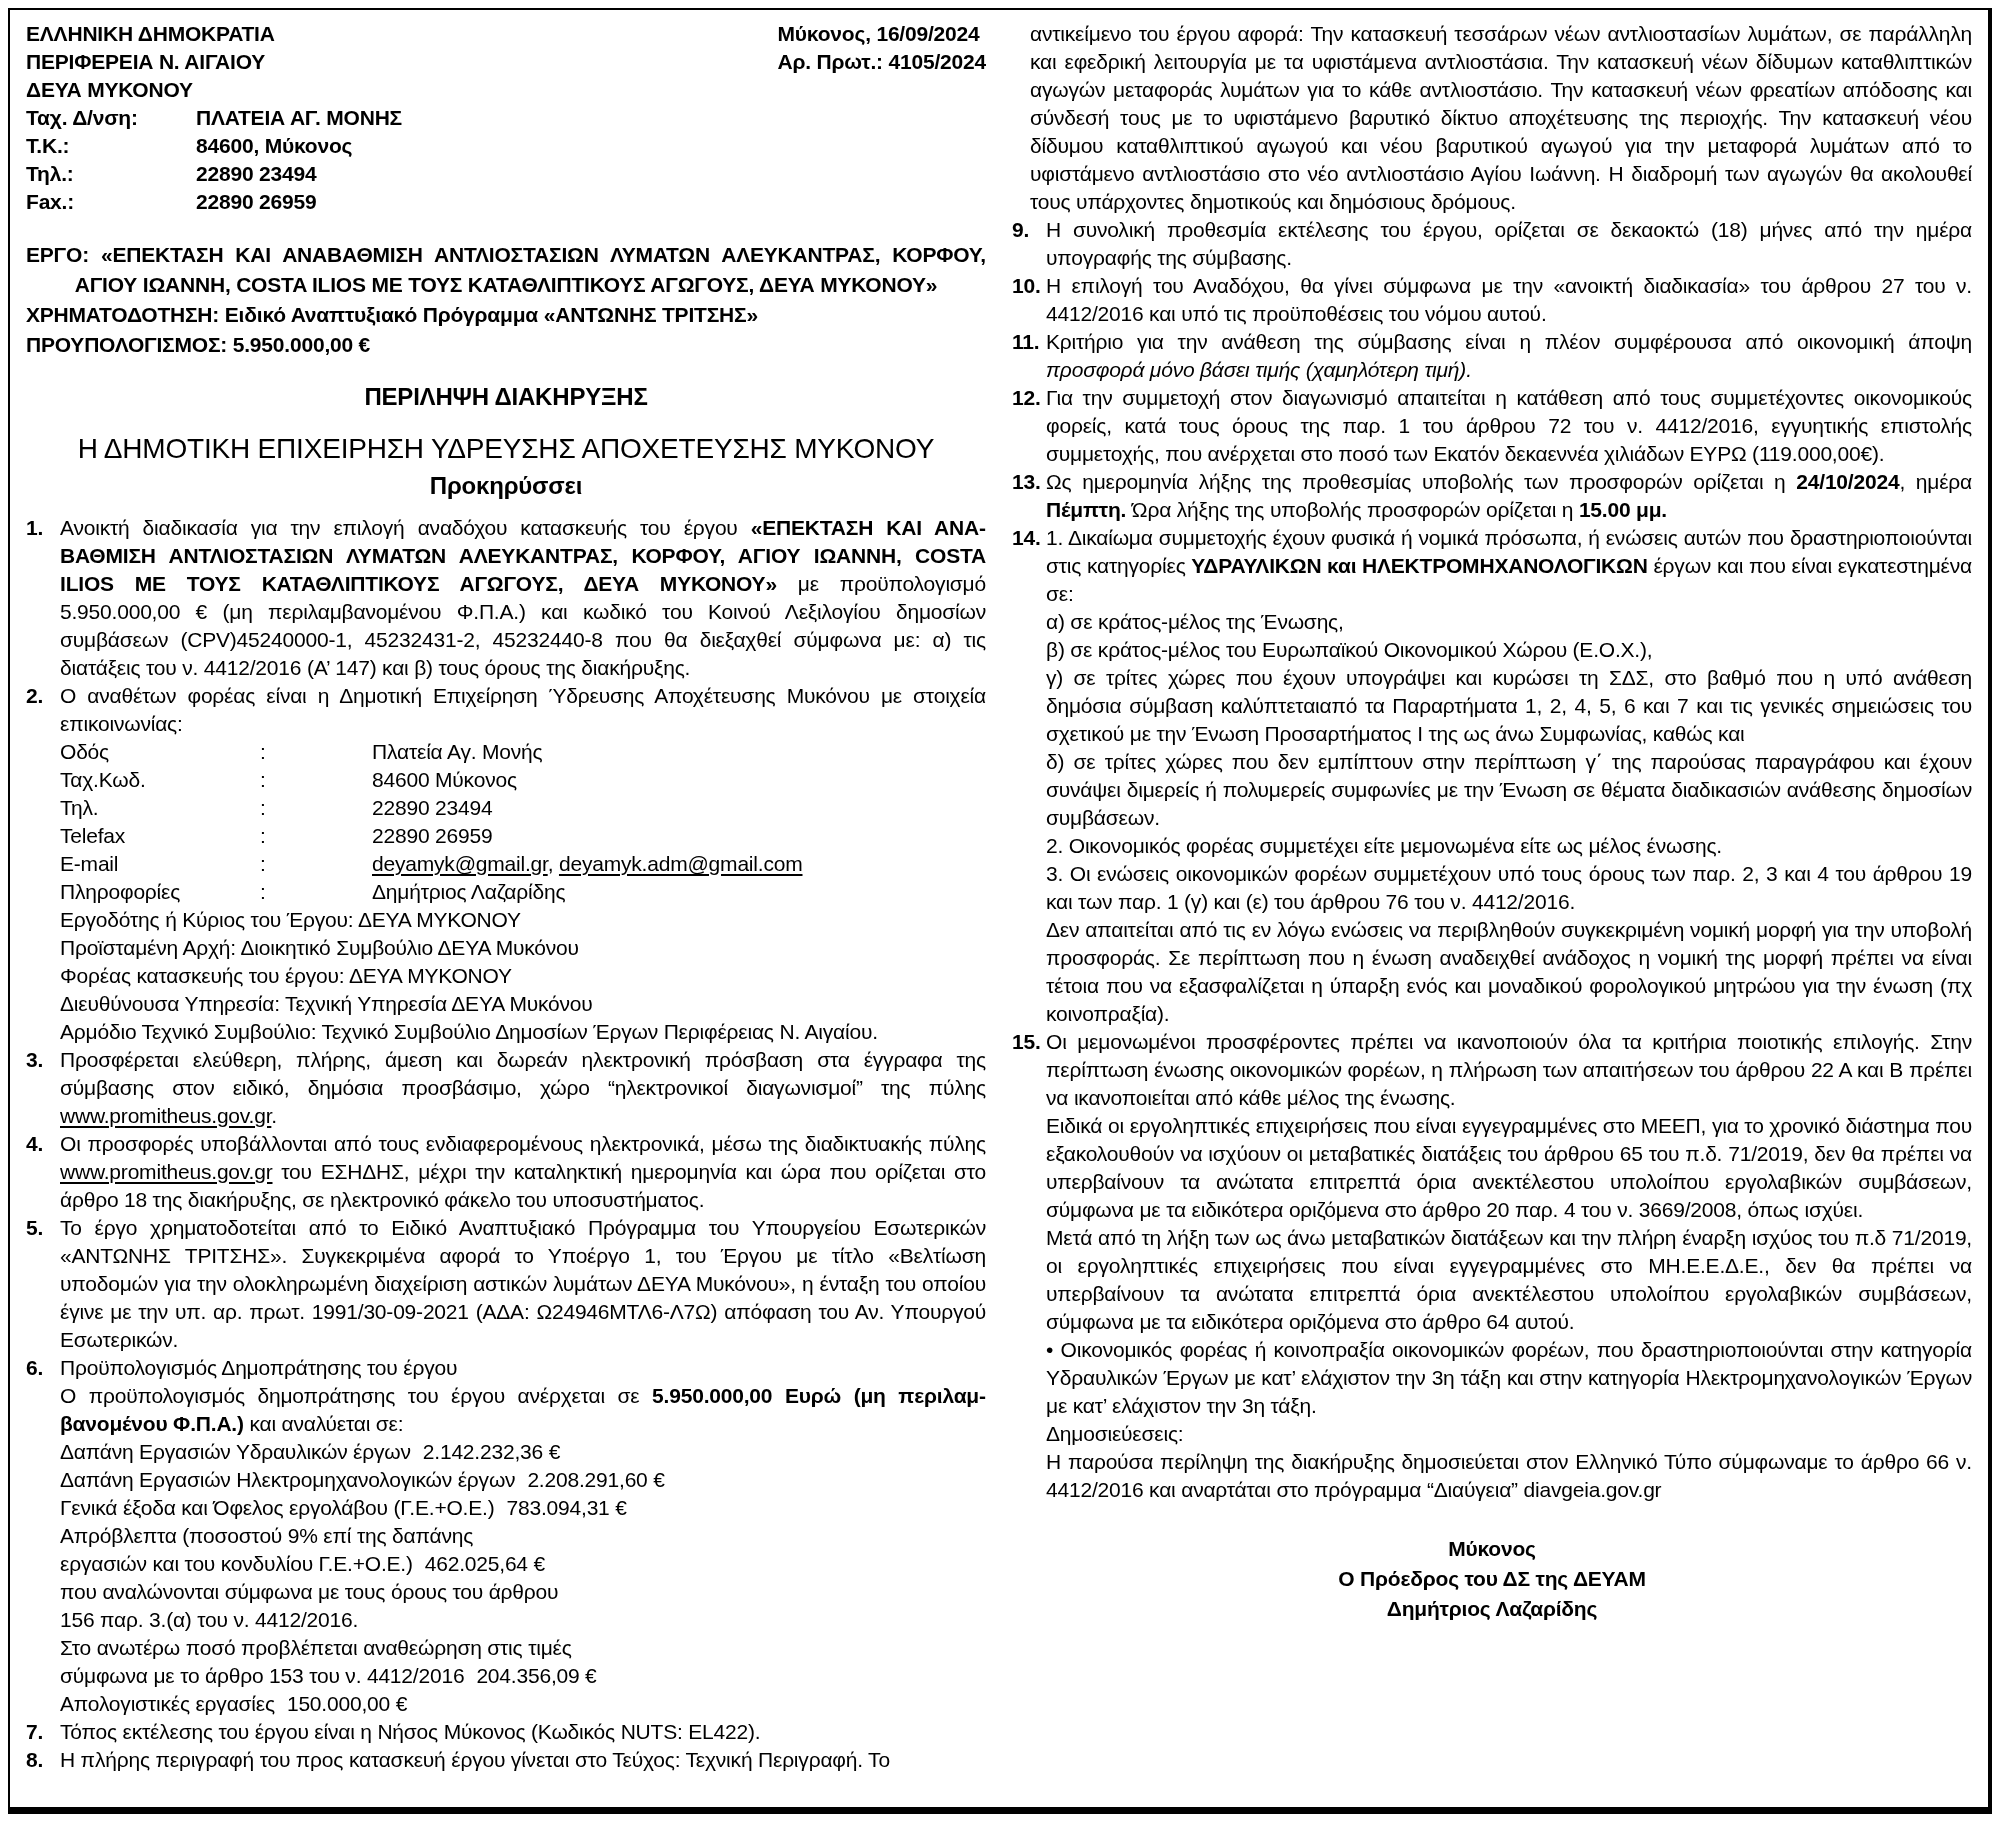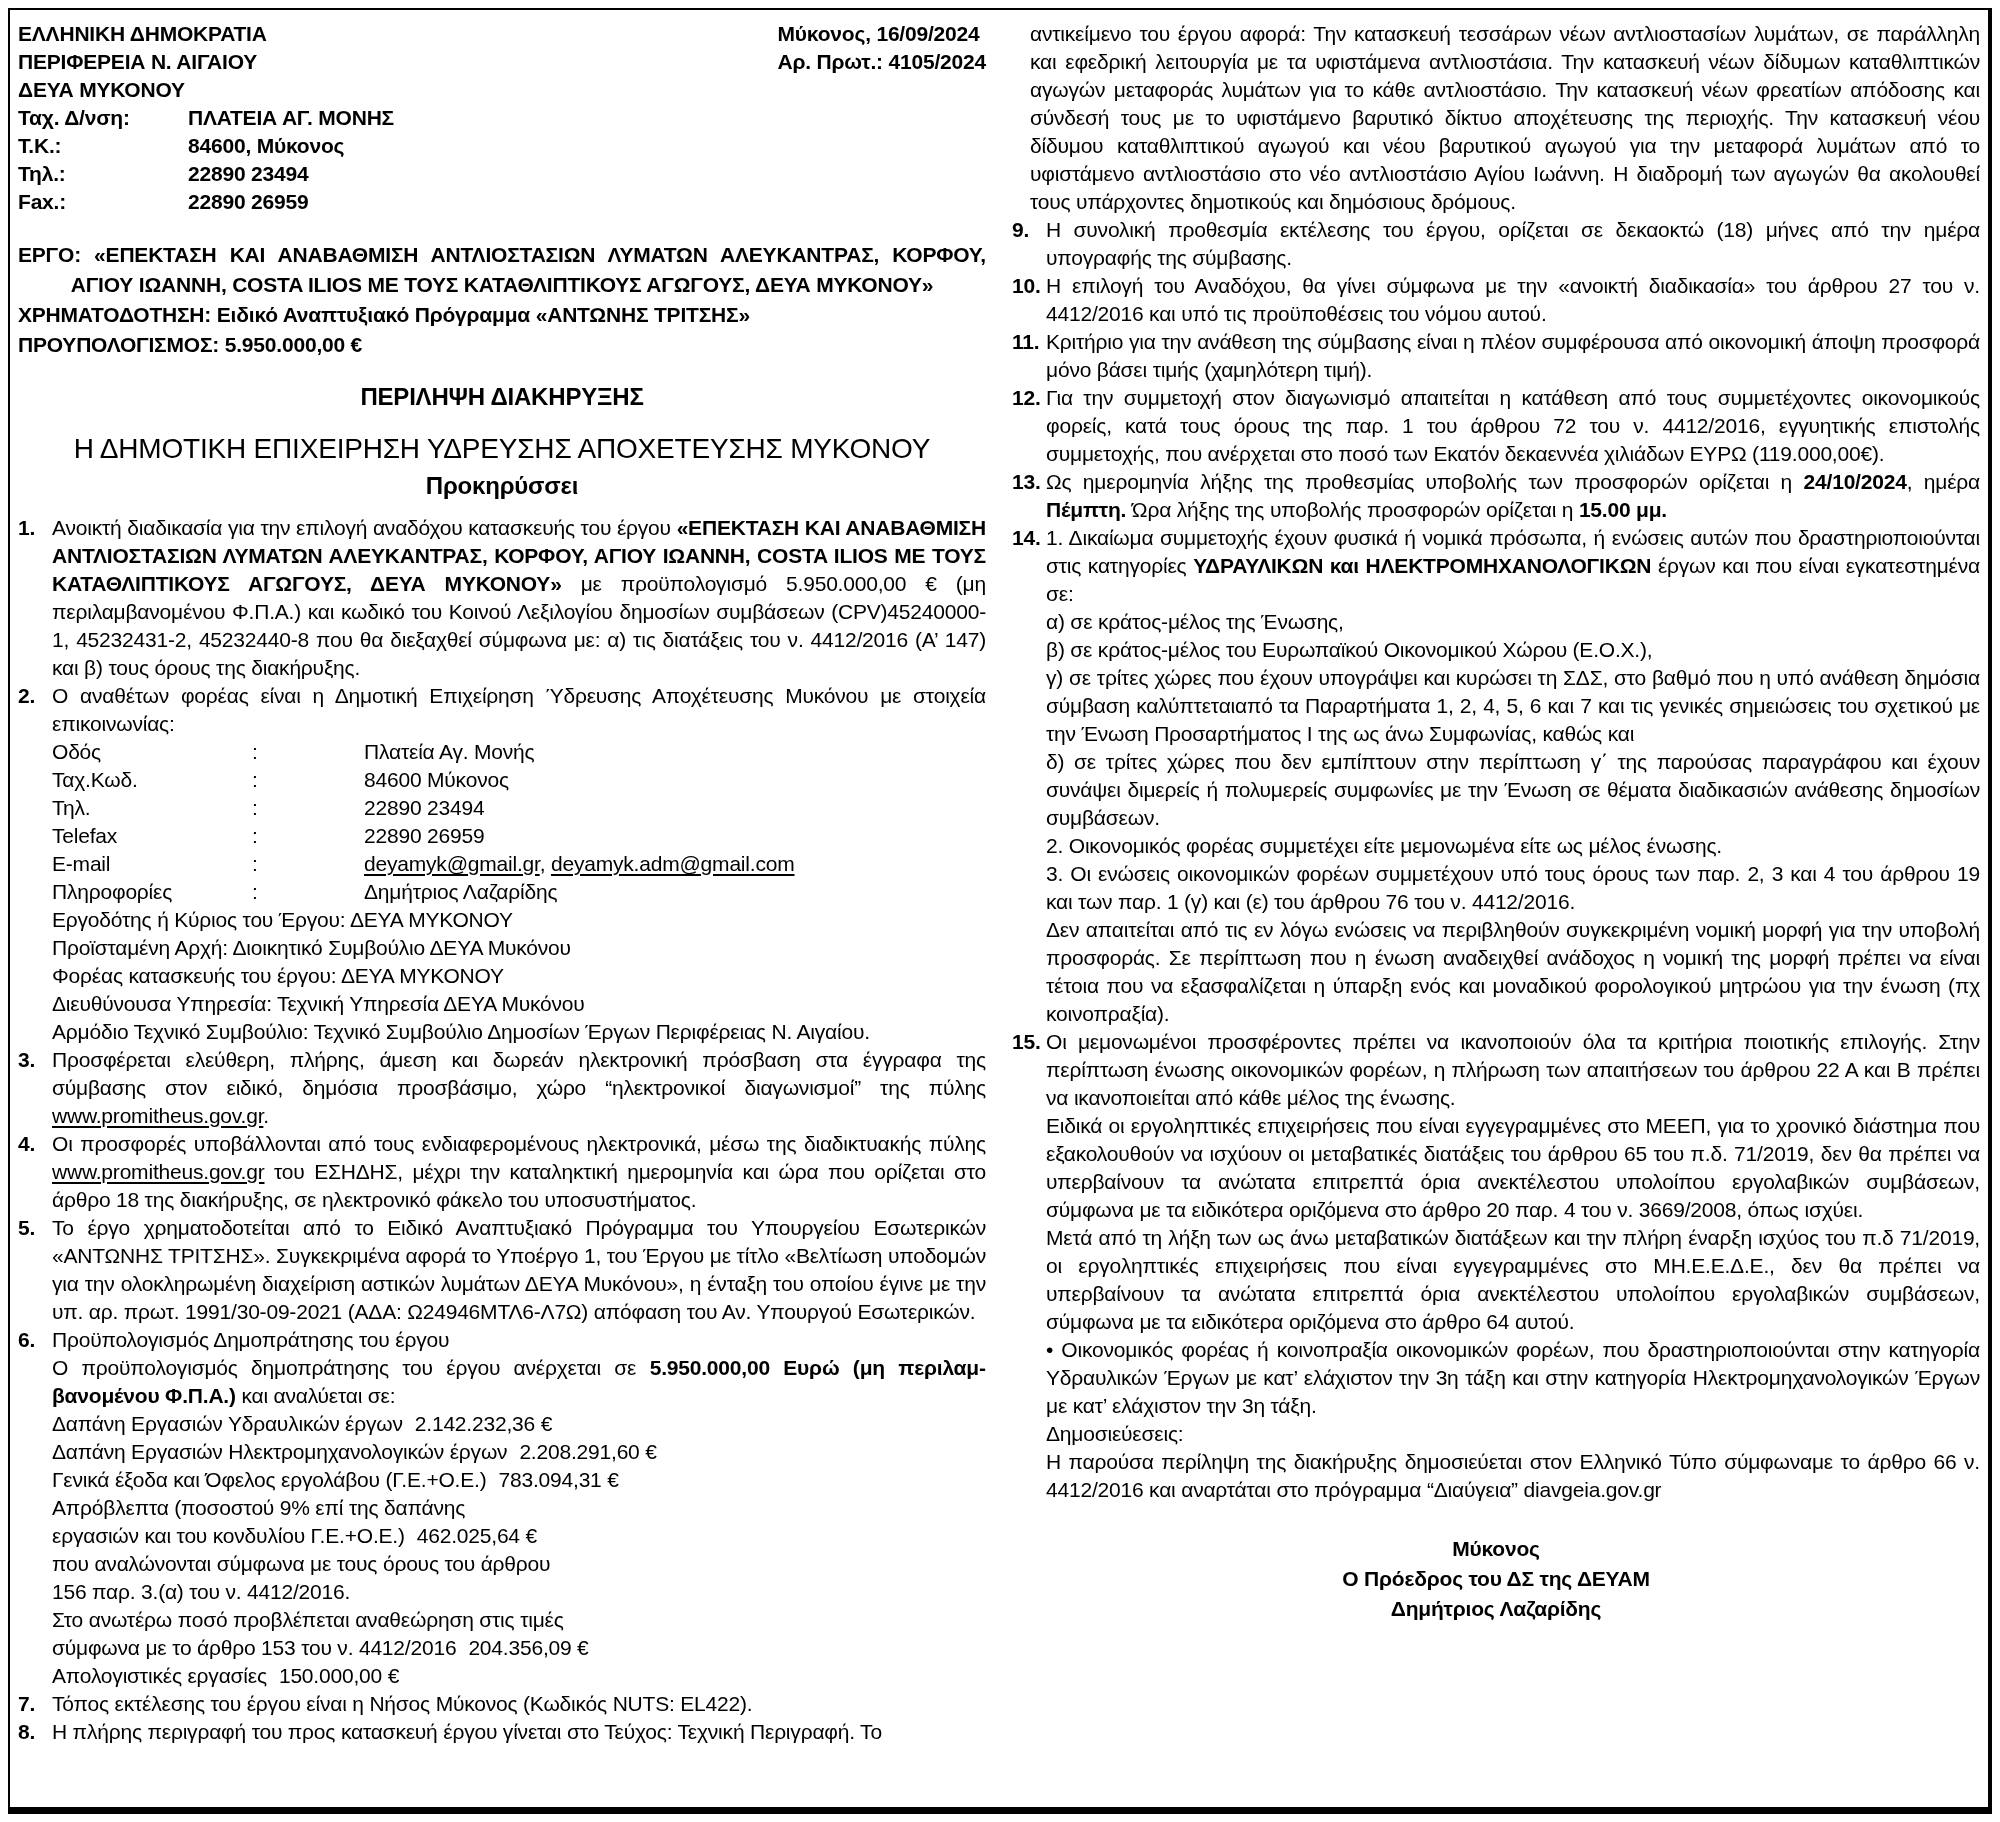--- a/index.html
+++ b/index.html
@@ -1,20 +1,20 @@
 <!DOCTYPE html>
 <html><head>
 <meta charset="utf-8">
 <style>
   html,body{margin:0;padding:0;background:#ffffff;}
   body{width:2000px;height:1822px;position:relative;overflow:hidden;
        font-family:"Liberation Sans","DejaVu Sans",sans-serif;color:#000;}
   .page{position:absolute;left:8px;top:8px;width:1984px;height:1806px;box-sizing:border-box;
         border:2px solid #000;border-right-width:4px;border-bottom-width:7px;
-        padding:10px 8px;display:flex;gap:26px;
+        padding:10px 16px;display:flex;gap:26px;
         font-size:21px;line-height:28px;letter-spacing:-0.2px;}
   .col{flex:1 1 0;min-width:0;overflow:hidden;}
 
   
   .hdr{display:flex;justify-content:space-between;font-weight:700;margin-bottom:24px;}
   .hrow{display:flex;}
   .hrow .hl{width:170px;flex:none;}
   .hdr-right{text-align:left;}
 
   
@@ -34,21 +34,21 @@
   .plain{padding-left:34px;}
   .kv{display:flex;padding-left:34px;}
   .kv .k{width:200px;flex:none;}
   .kv .sep{width:112px;flex:none;}
   .money{display:flex;justify-content:flex-start;padding-left:34px;}
   .money .ma{white-space:nowrap;padding-left:12px;}
   .center{text-align:center;line-height:30px;}
   .gap{height:30px;}
 
   .seg.b{font-weight:700;}
-  .seg.i{}
+  .seg.i{font-style:italic;}
   .seg.u{text-decoration:underline;text-underline-offset:3px;}
 </style>
 </head>
 <body>
 
 <div class="page">
 
   <div class="col">
 
     <div class="hdr">

